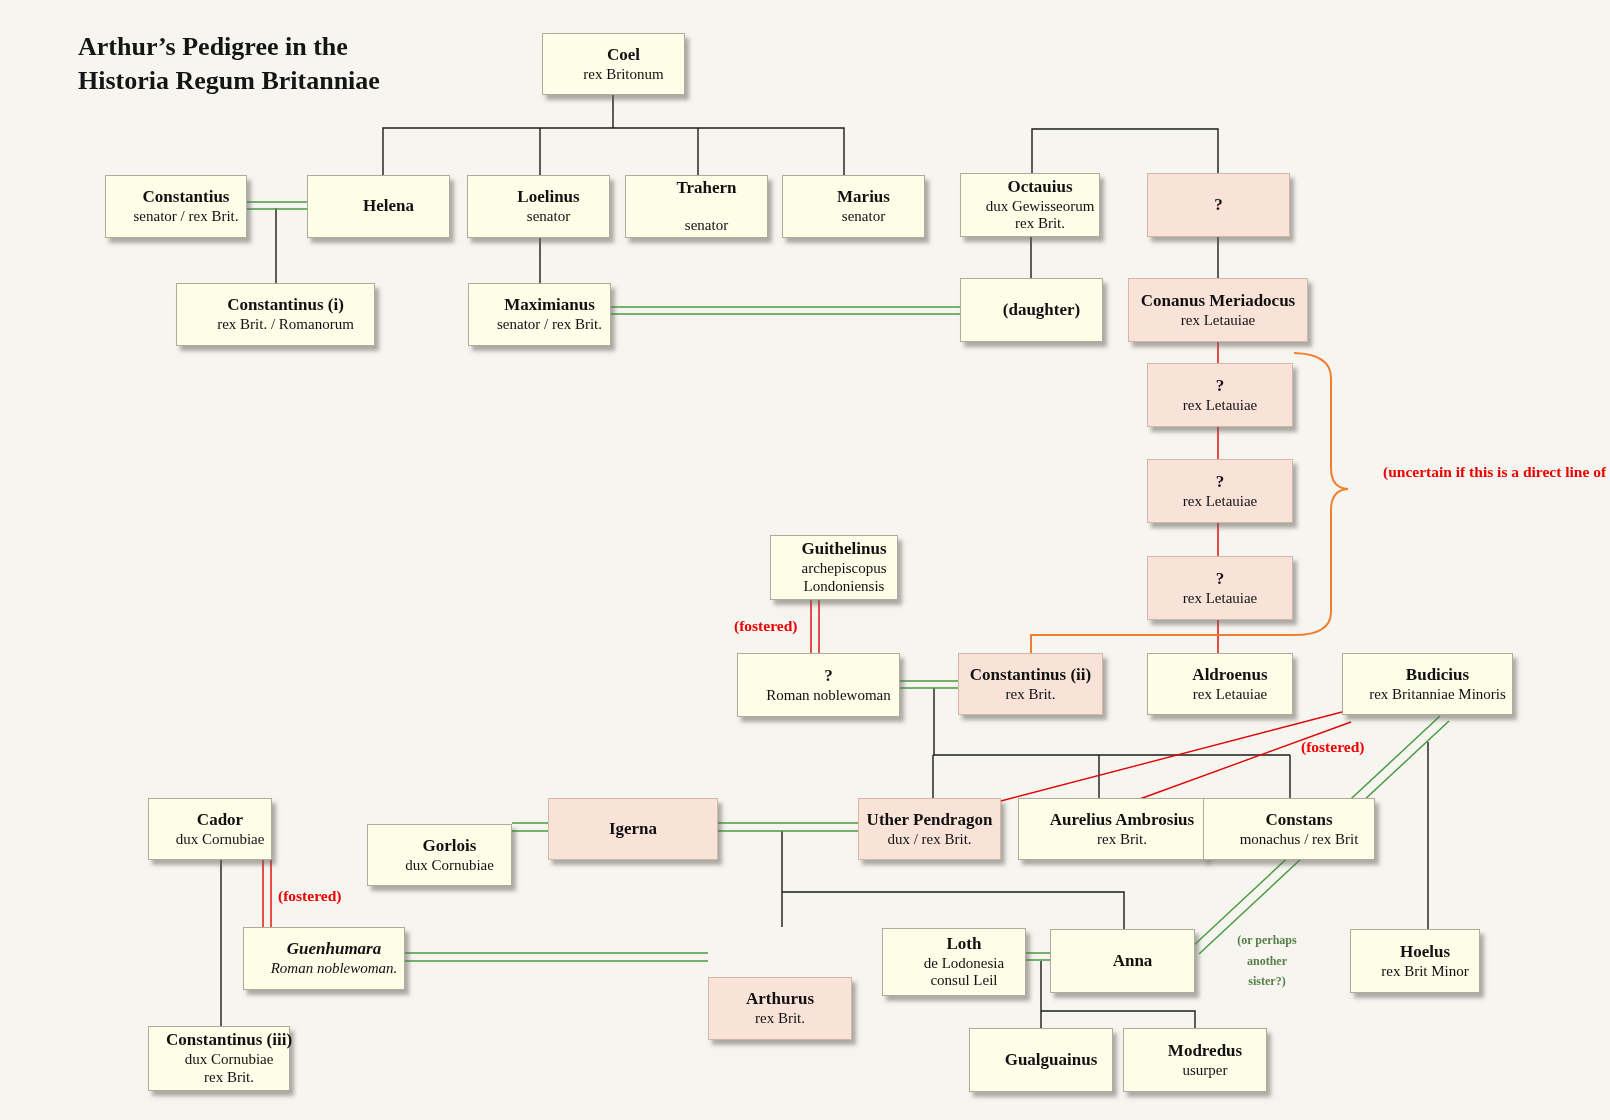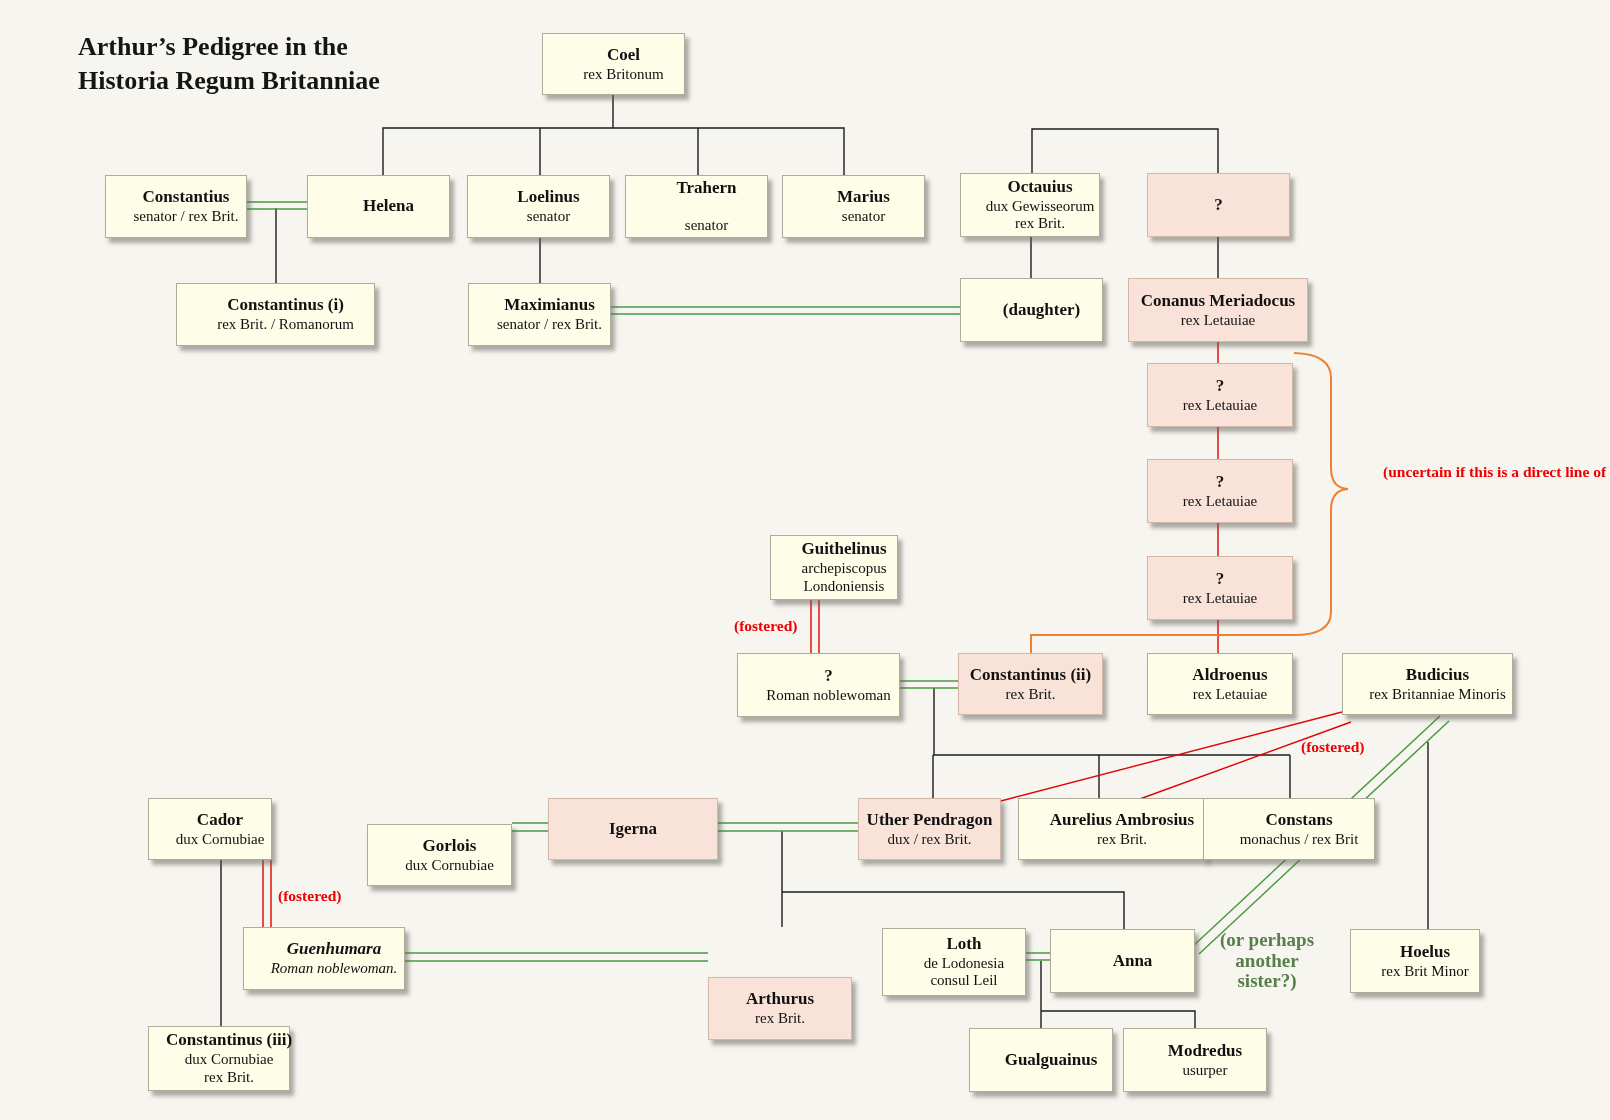--- a/index.html
+++ b/index.html
@@ -192,16 +192,16 @@
       <div class="pname">Constantinus (iii)</div>
       <div class="psub">dux Cornubiae</div>
       <div class="psub">rex Brit.</div>
     </div>
     <div class="note" style="left: 734px; top: 616px; white-space: nowrap; text-align: left; font-size: 15.5px; line-height: 19px; color: var(--red_text);">(fostered)</div>
     <div class="note" style="left: 278px; top: 886px; white-space: nowrap; text-align: left; font-size: 15.5px; line-height: 19px; color: var(--red_text);">(fostered)</div>
     <div class="note" style="left: 1301px; top: 737px; white-space: nowrap; text-align: left; font-size: 15.5px; line-height: 19px; color: var(--red_text);">(fostered)</div>
     <div class="note" style="left: 1383px; top: 462px; white-space: nowrap; text-align: left; font-size: 15.5px; line-height: 19.5px; color: var(--red_text);">(uncertain if
 this is a direct
 line of descent)</div>
-    <div class="note" style="left: 1204px; top: 930px; width: 126px; text-align: center; font-size: 19px; line-height: 20.5px; color: var(--dark_green_text);">(or perhaps
+    <div class="note" style="left: 1204px; top: 930px; width: 126px; text-align: center; font-size: 12px; line-height: 20.5px; color: var(--dark_green_text);">(or perhaps
 another
 sister?)</div>
   </div>
 
 </body></html>

